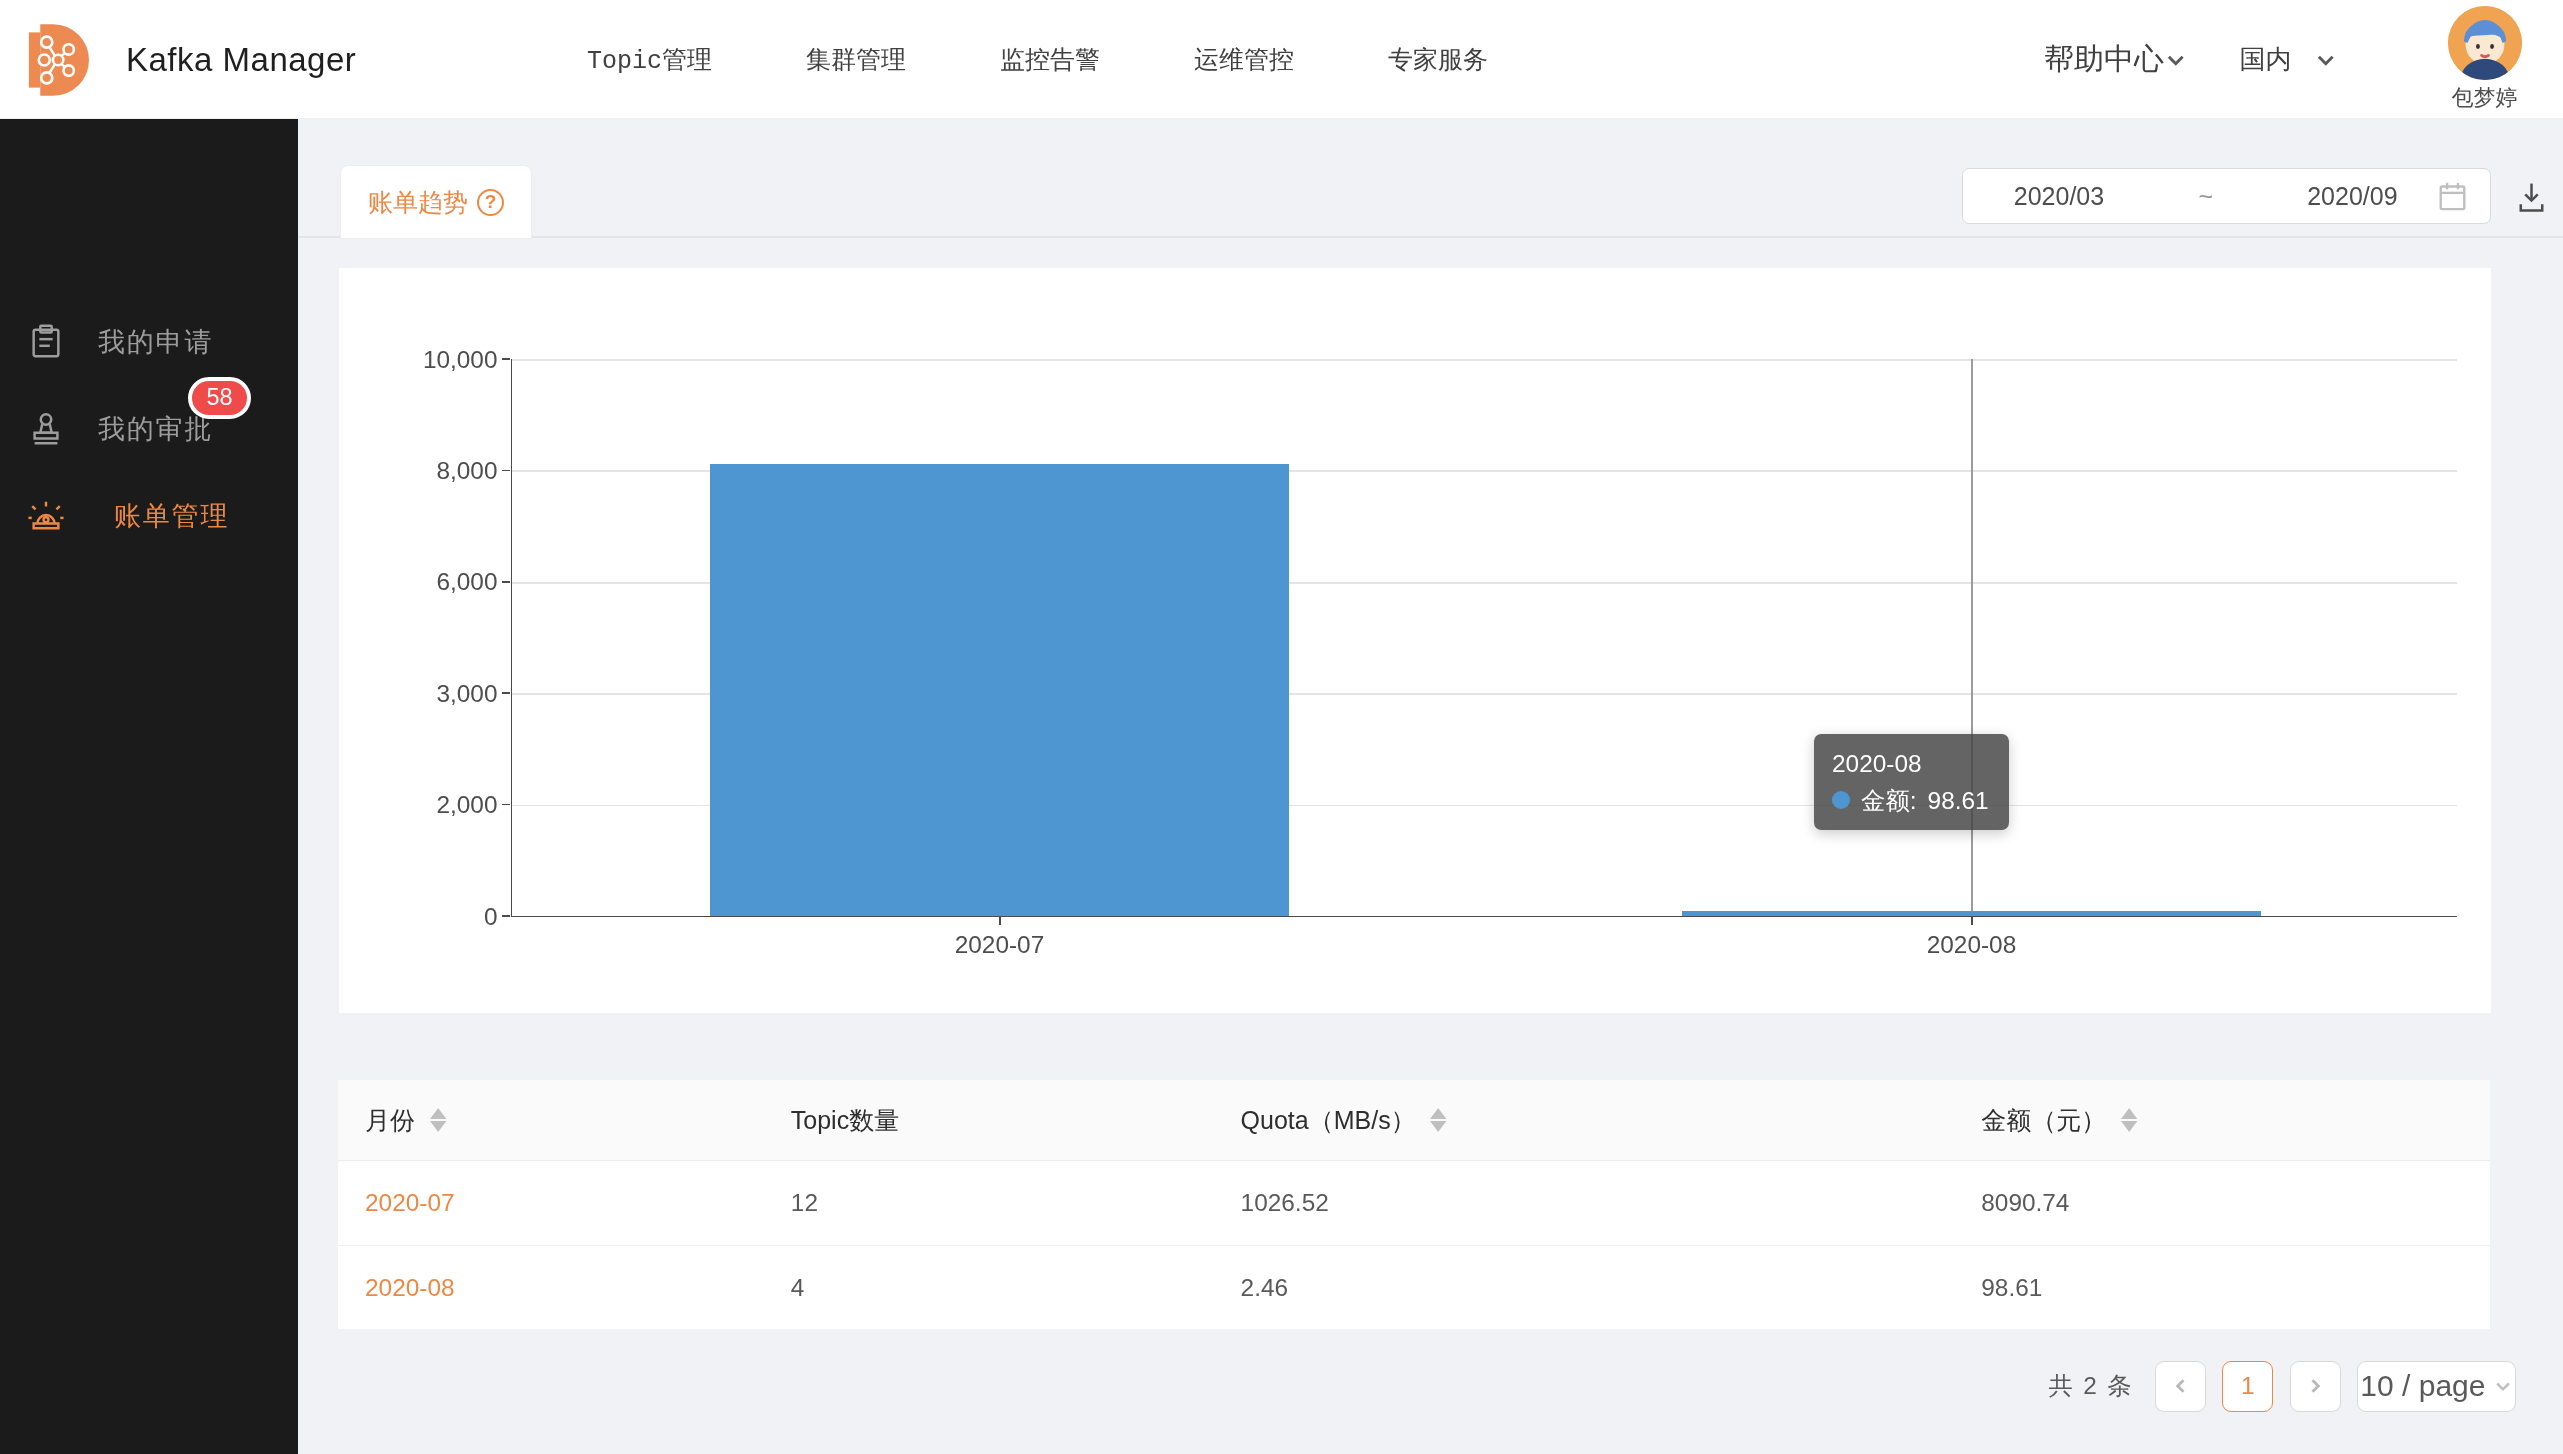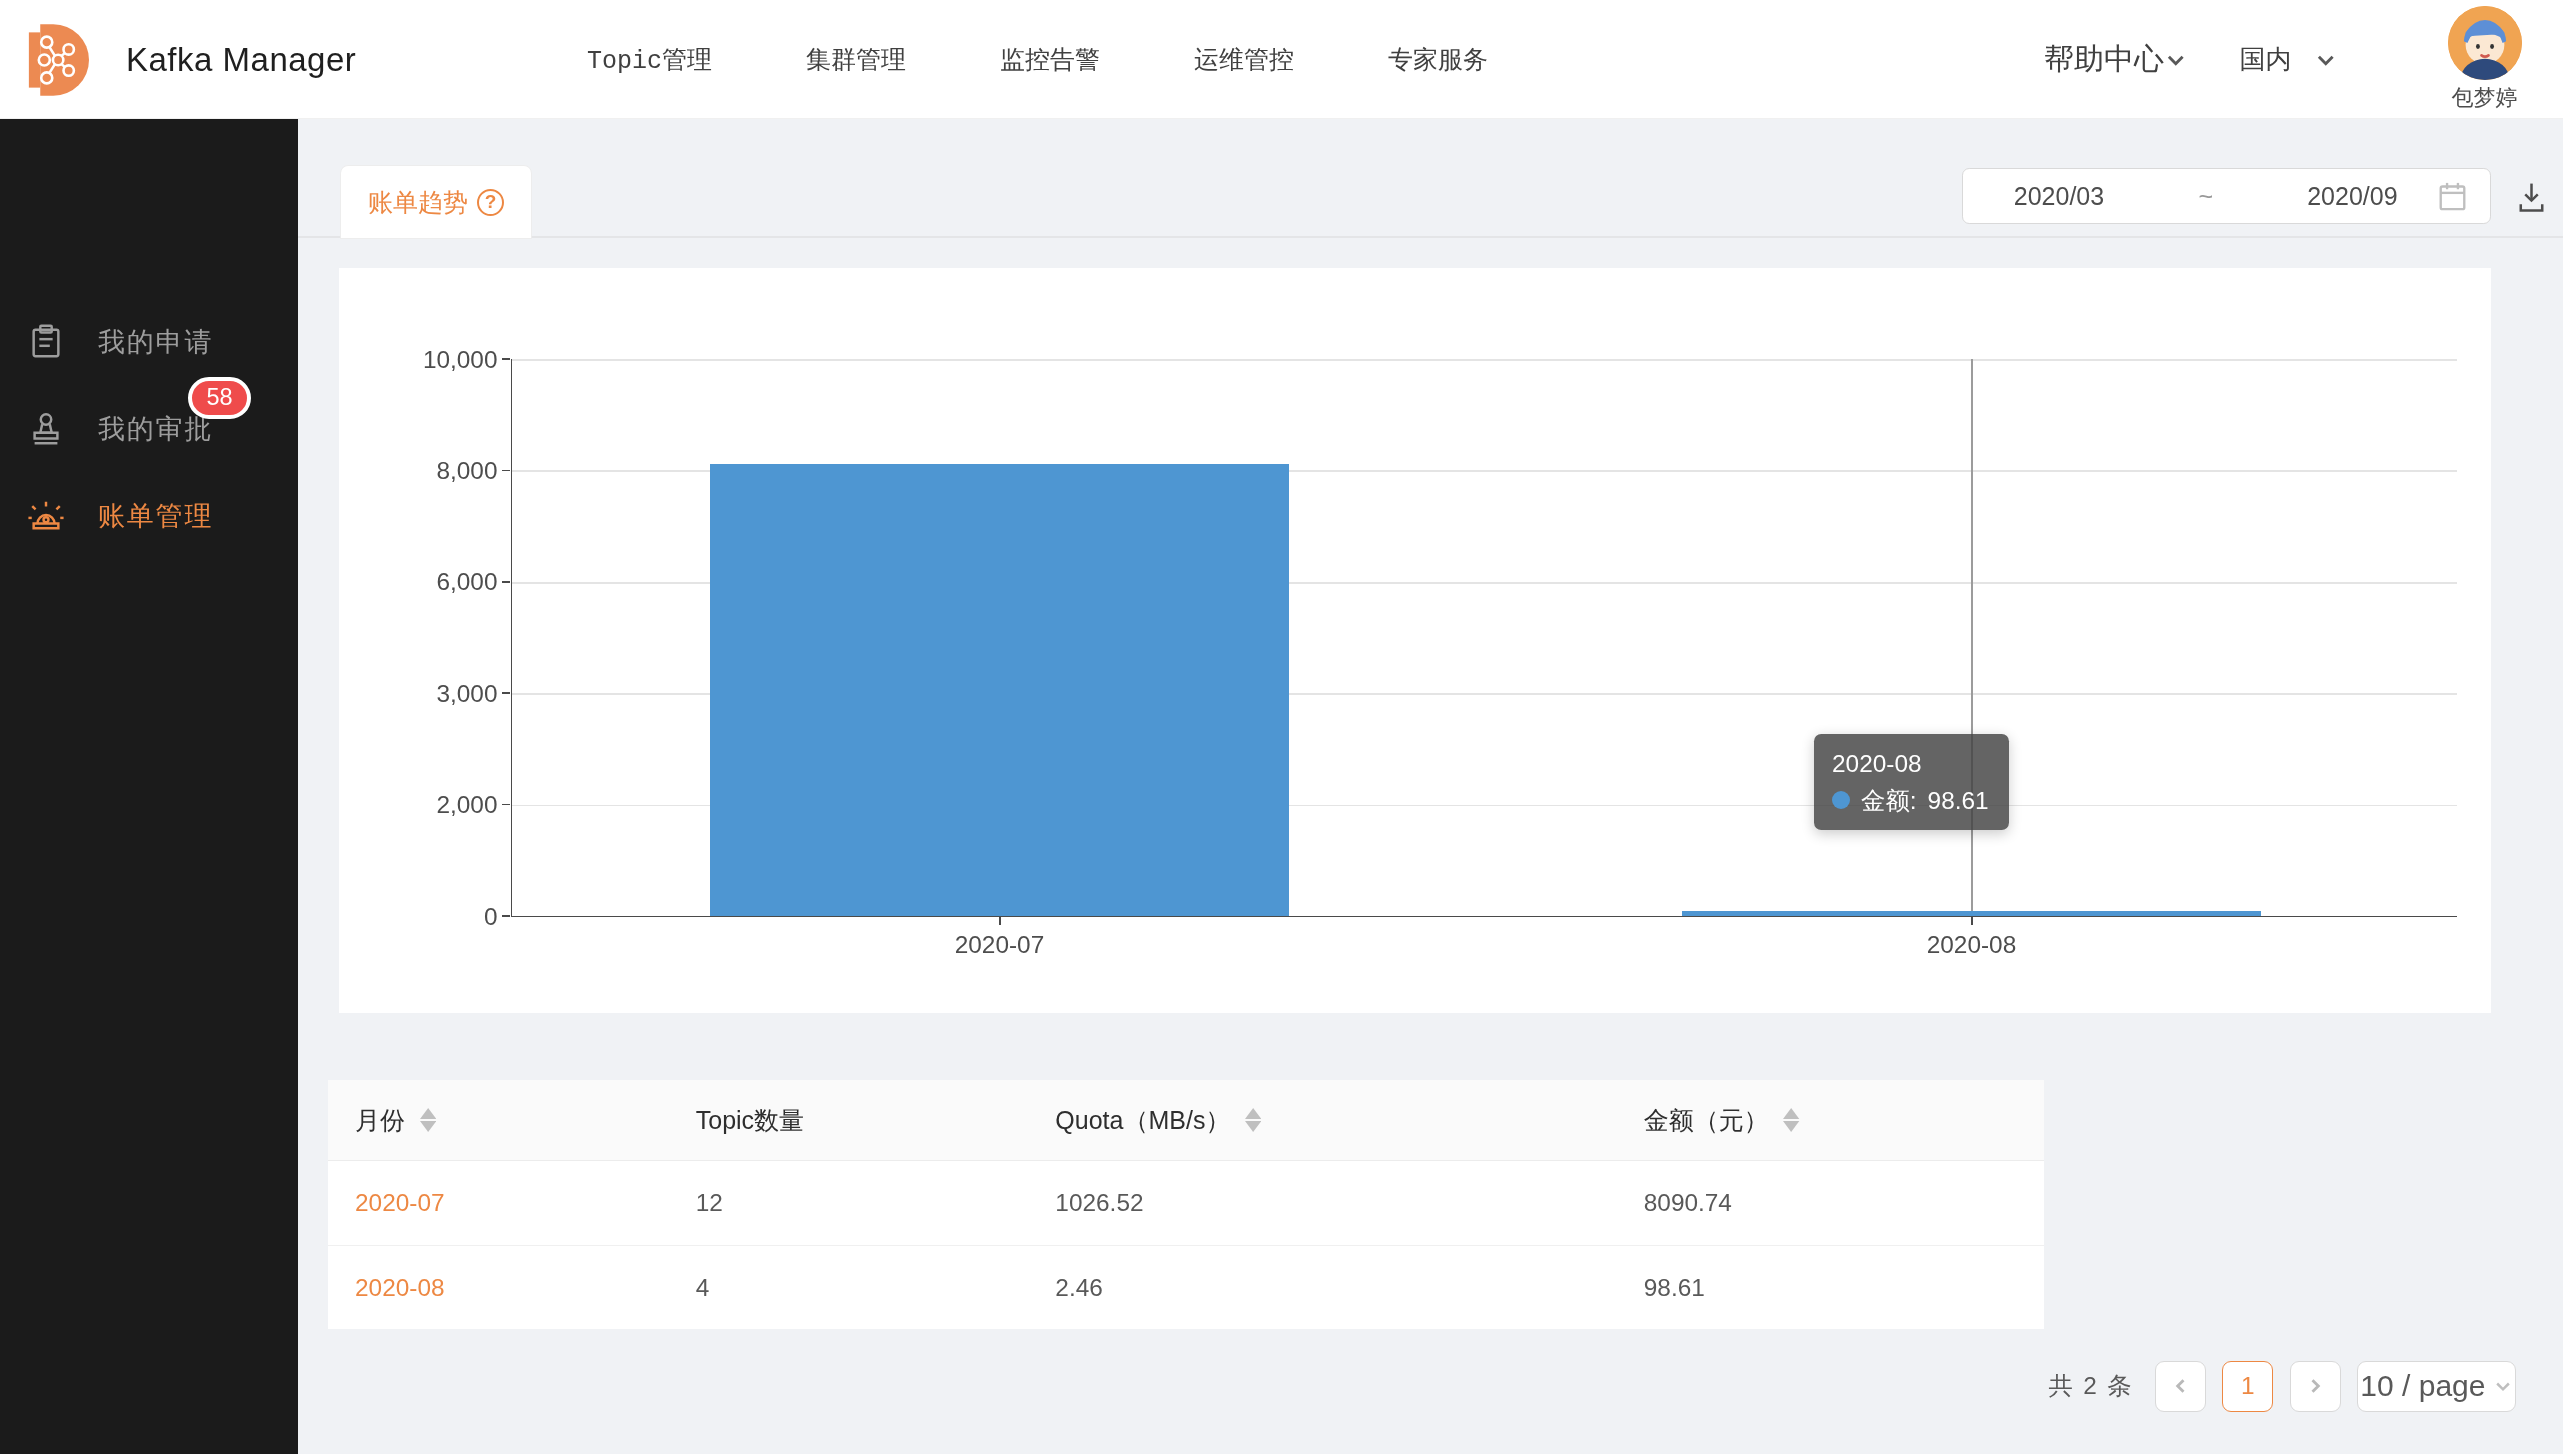--- a/index.html
+++ b/index.html
@@ -70,21 +70,21 @@
   .xtick { position:absolute; top:100%; width:1.8px; height:9px; background:#4a4a4a; }
   .xlab { position:absolute; top:calc(100% + 14.5px); width:217px; text-align:center;
     font-size:24.4px; color:#4d4d4d; }
   .tooltip { position:absolute; left:1302px; top:375px; background:rgba(66,66,66,.82); border-radius:7.2px;
     padding:12.6px 20px 14.5px 18px; color:#fff; z-index:5; box-shadow:0 3.6px 12.6px rgba(0,0,0,.2); }
   .tooltip .tt-title { font-size:24.4px; line-height:33px; }
   .tooltip .tt-row { display:flex; align-items:center; gap:11px; margin-top:5.4px; font-size:24.4px; line-height:31px; }
   .tt-dot { width:18px; height:18px; border-radius:50%; background:#4E96D2; }
 
   
-  .table-card { position:absolute; left:328px; top:1080px; width:1716px; background:#fff; z-index:2;text-align:right; }
+  .table-card { position:absolute; left:338px; top:1080px; width:2152px; background:#fff; z-index:2;text-align:right; }
   .t-row { display:flex; align-items:center; }
   .t-head { height:81px; background:#fafafa; border-bottom:1.8px solid #ececec; }
   .t-body-row { height:84px; font-size:24.4px; color:#595959; }
   .t-body-row + .t-body-row { border-top:1.8px solid #f0f0f0; }
   .t-cell { padding-left:27px; display:flex; align-items:center; }
   .c1 { width:426px; } .c2 { width:450px; } .c3 { width:741px; } .c4 { width:536px; }
   .t-head .t-cell { font-size:25px; color:#2e2e2e; font-weight:500; }
   .sorter { display:flex; flex-direction:column; gap:2.7px; margin-left:14.5px; cursor:pointer; }
   .sorter svg { width:16.3px; height:11px; fill:#bfbfbf; }
   .month-link { color:#ED8843; cursor:pointer; }
@@ -176,21 +176,21 @@
     <div class="side-item" style="top:281px;">
       <svg class="s-icon" viewBox="0 0 40 40">
         <circle cx="20" cy="10" r="5.5"></circle>
         <path d="M16 15 l-2 9 h12 l-2 -9"></path>
         <path d="M8 24 h24 v6 h-24 z"></path>
         <line x1="8" y1="35" x2="32" y2="35"></line>
       </svg>
       <span class="s-label">我的审批</span>
       <span class="badge">58</span>
     </div>
-    <div class="side-item active" style="top:368px;">
+    <div class="side-item active" style="top:368px;gap:16px;">
       <svg class="s-icon" viewBox="0 0 40 40">
         <path d="M11 28 a9 9 0 0 1 18 0"></path>
         <path d="M7 28 h26 v5 h-26 z"></path>
         <circle cx="20" cy="24" r="2.6"></circle>
         <line x1="20" y1="10" x2="20" y2="5"></line>
         <line x1="9" y1="13" x2="5.5" y2="9.5"></line>
         <line x1="31" y1="13" x2="34.5" y2="9.5"></line>
         <line x1="5" y1="22" x2="1.5" y2="22"></line>
         <line x1="35" y1="22" x2="38.5" y2="22"></line>
       </svg>

